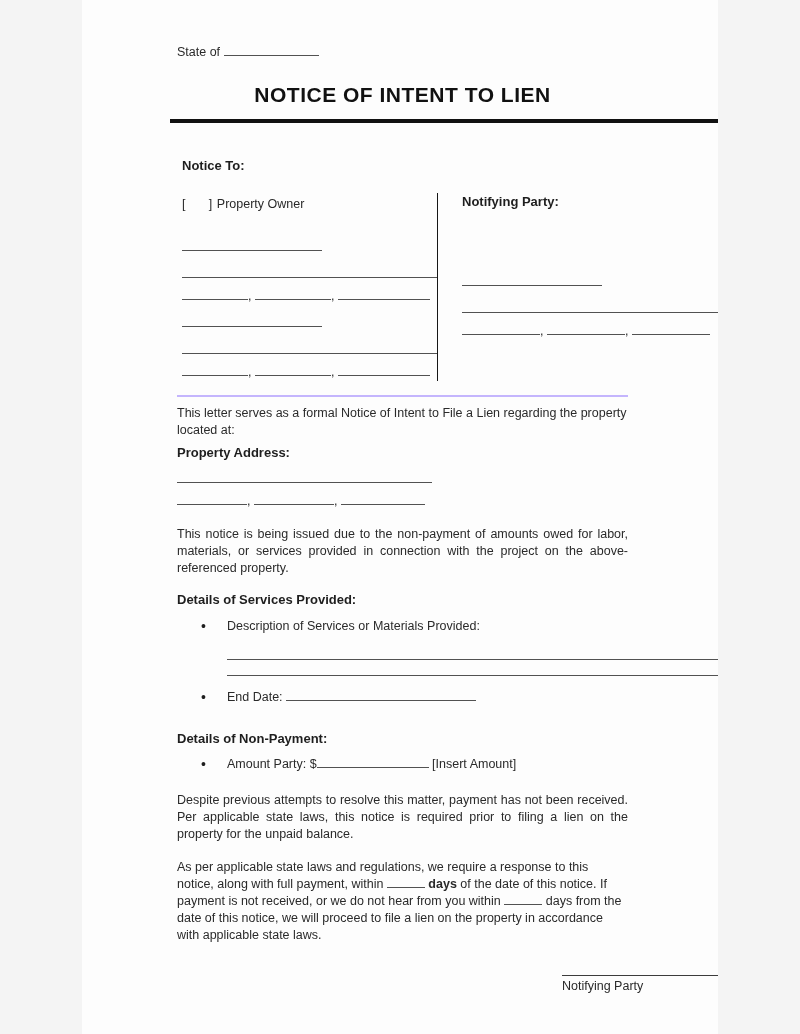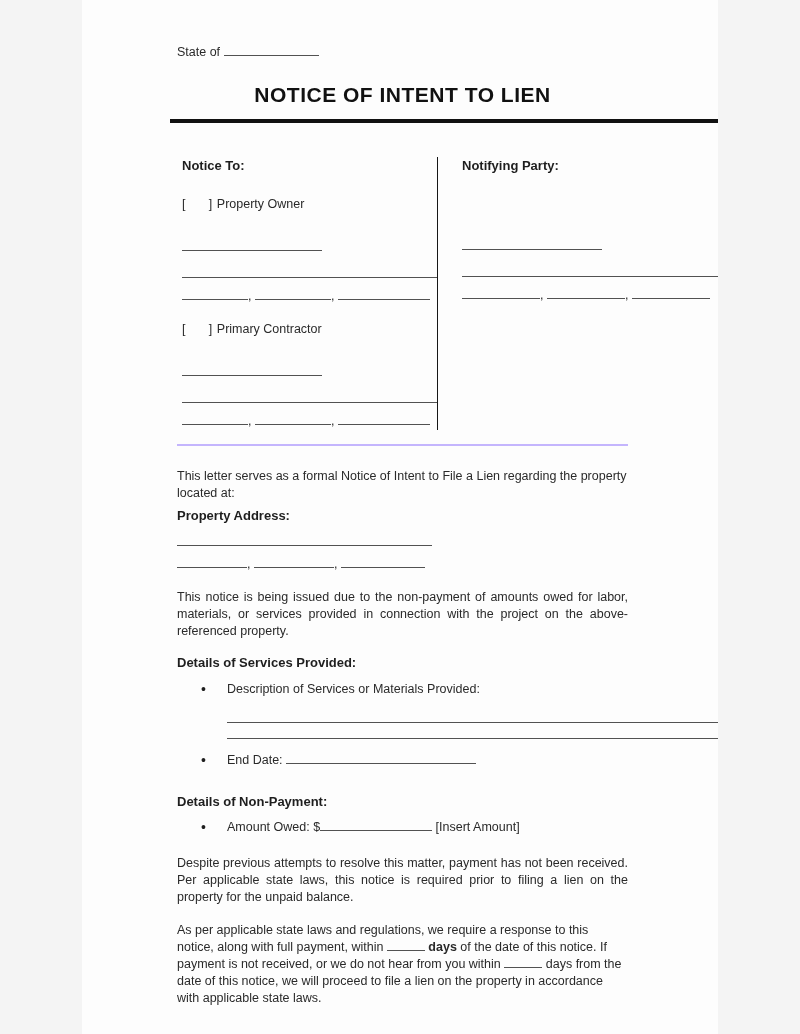--- a/index.html
+++ b/index.html
@@ -51,21 +51,21 @@
 
   
   .parties {
     margin-top: 34px;
     display: flex;
     border-bottom: 2px solid #c4b5fd;
     padding-bottom: 14px;
     min-height: 196px;
   }
   .col-left { width: 308px; padding-left: 5px; }
-  .col-right { flex: 1; border-left: 1.6px solid #161616; padding-left: 24px; }
+  .col-right { flex: 1; border-left: 1.6px solid #161616; padding-left: 24px; margin-top: 36px; }
 
   .checkbox-row { margin-top: 22px; }
   .checkbox-row .box { letter-spacing: 1px; }
   .checkbox-row + .blank-row { margin-top: 26px; }
 
   .blank-row { margin-top: 10px; }
   .blank-row.first { margin-top: 26px; }
   .blank-row .short { width: 140px; }
   .blank-row .long  { width: 255px; }
   .col-right .blank-row.first { margin-top: 64px; }
@@ -75,21 +75,21 @@
   .csz-row .seg1 { width: 66px; }
   .csz-row .seg2 { width: 76px; }
   .csz-row .seg3 { width: 92px; }
   .col-right .csz-row .seg1,
   .col-right .csz-row .seg2,
   .col-right .csz-row .seg3 { width: 78px; }
 
   .group2 { margin-top: 16px; }
 
   
-  .intro-par { margin-top: 22px; }
+  .intro-par { margin-top: 8px; }
 
   .prop-heading { margin-top: 5px; }
   .addr-line { margin-top: 9px; }
   .addr-line .long { width: 255px; }
   .addr-csz { margin-top: 5px; }
   .addr-csz .seg1 { width: 70px; }
   .addr-csz .seg2 { width: 80px; }
   .addr-csz .seg3 { width: 84px; }
 
   .issuance-par { margin-top: 16px; }
@@ -152,24 +152,20 @@
       </div>
       <div class="blank-row">
         <span class="fill-line long"></span>
       </div>
       <div class="csz-row">
         <span class="fill-line seg1"></span><span>,</span>
         <span class="fill-line seg2"></span><span>,</span>
         <span class="fill-line seg3"></span>
       </div>
 
-      <div class="checkbox-row group2">
-        <span class="box">[&nbsp;&nbsp;&nbsp;&nbsp;&nbsp;]</span>
-        <span>Primary Contractor</span>
-      </div>
       <div class="blank-row">
         <span class="fill-line short"></span>
       </div>
       <div class="blank-row">
         <span class="fill-line long"></span>
       </div>
       <div class="csz-row">
         <span class="fill-line seg1"></span><span>,</span>
         <span class="fill-line seg2"></span><span>,</span>
         <span class="fill-line seg3"></span>
@@ -216,21 +212,21 @@
   </div>
   <div class="dates-group">
     <div class="bullet-item">
       <span>End Date:</span>
       <span class="fill-line date-blank"></span>
     </div>
   </div>
 
   <div class="h-heading nonpay-heading">Details of Non-Payment:</div>
   <div class="bullet-item">
-    <span>Amount Owed: $</span><span class="fill-line amount-blank"></span>
+    <span>Amount Party: $</span><span class="fill-line amount-blank"></span>
     <span>[Insert Amount]</span>
   </div>
 
   <p class="just despite-par">Despite previous attempts to resolve this matter, payment has not been received. Per applicable state laws, this notice is required prior to filing a lien on the property for the unpaid balance.</p>
 
   <p class="response-par">
     <span>As per applicable state laws and regulations, we require a response to this notice, along with full payment, within</span>
     <span class="fill-line inline-blank"></span>
     <b>days</b>
     <span>of the date of this notice. If payment is not received, or we do not hear from you within</span>

